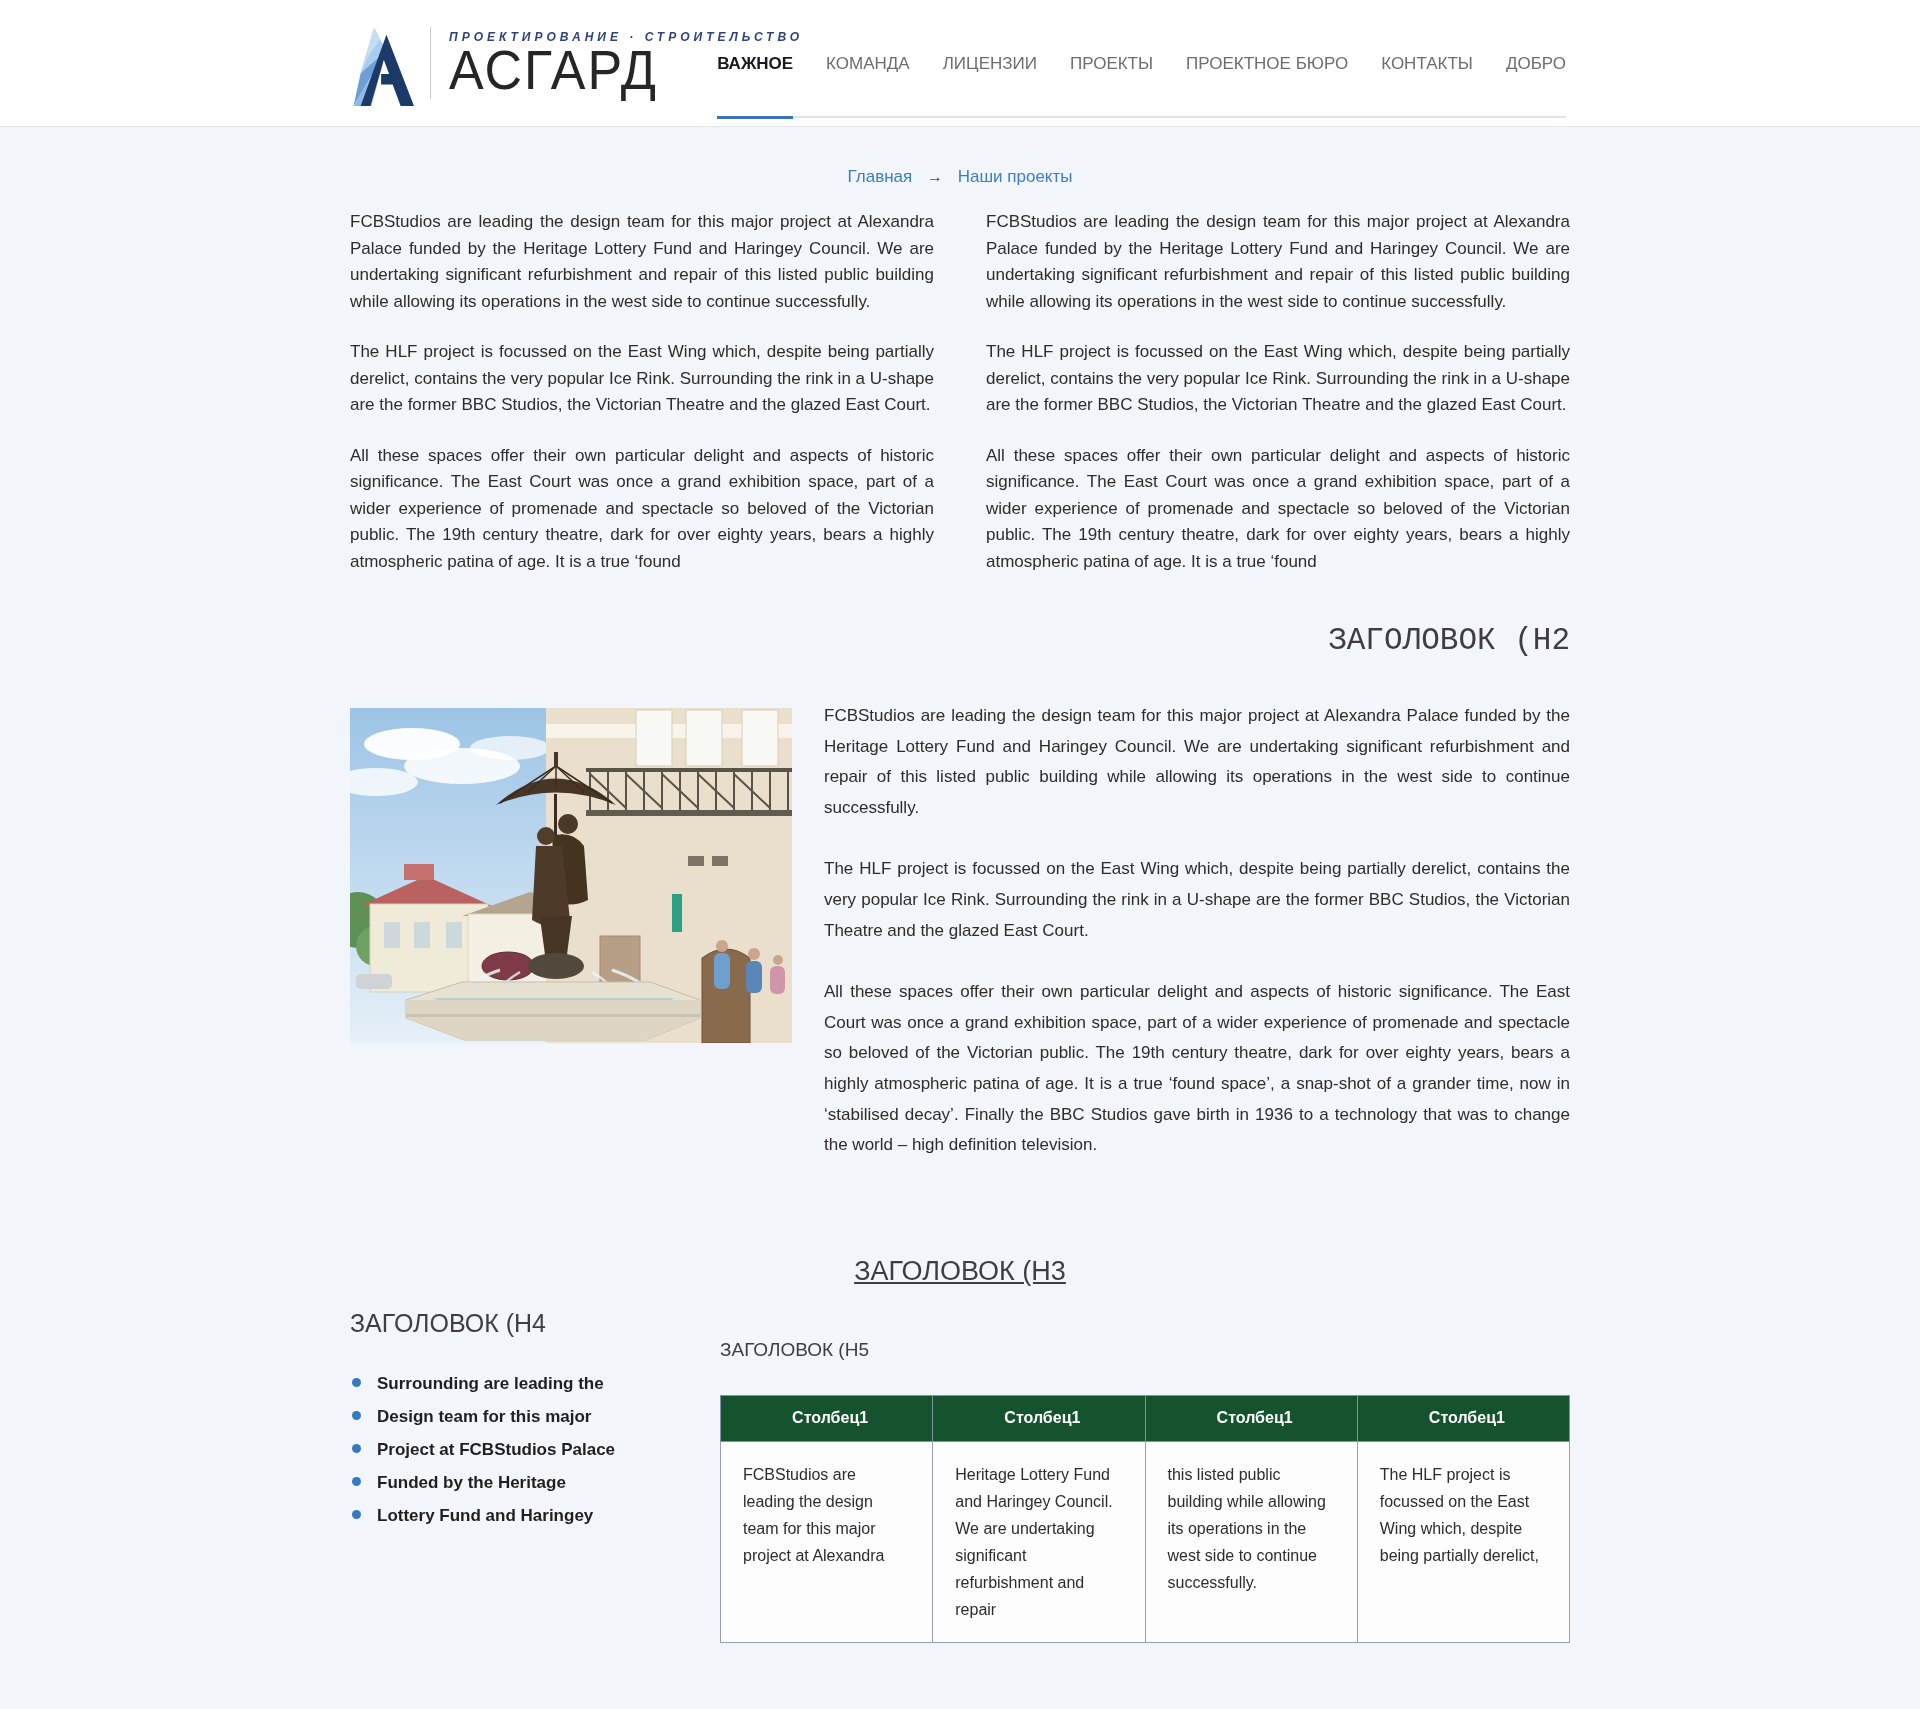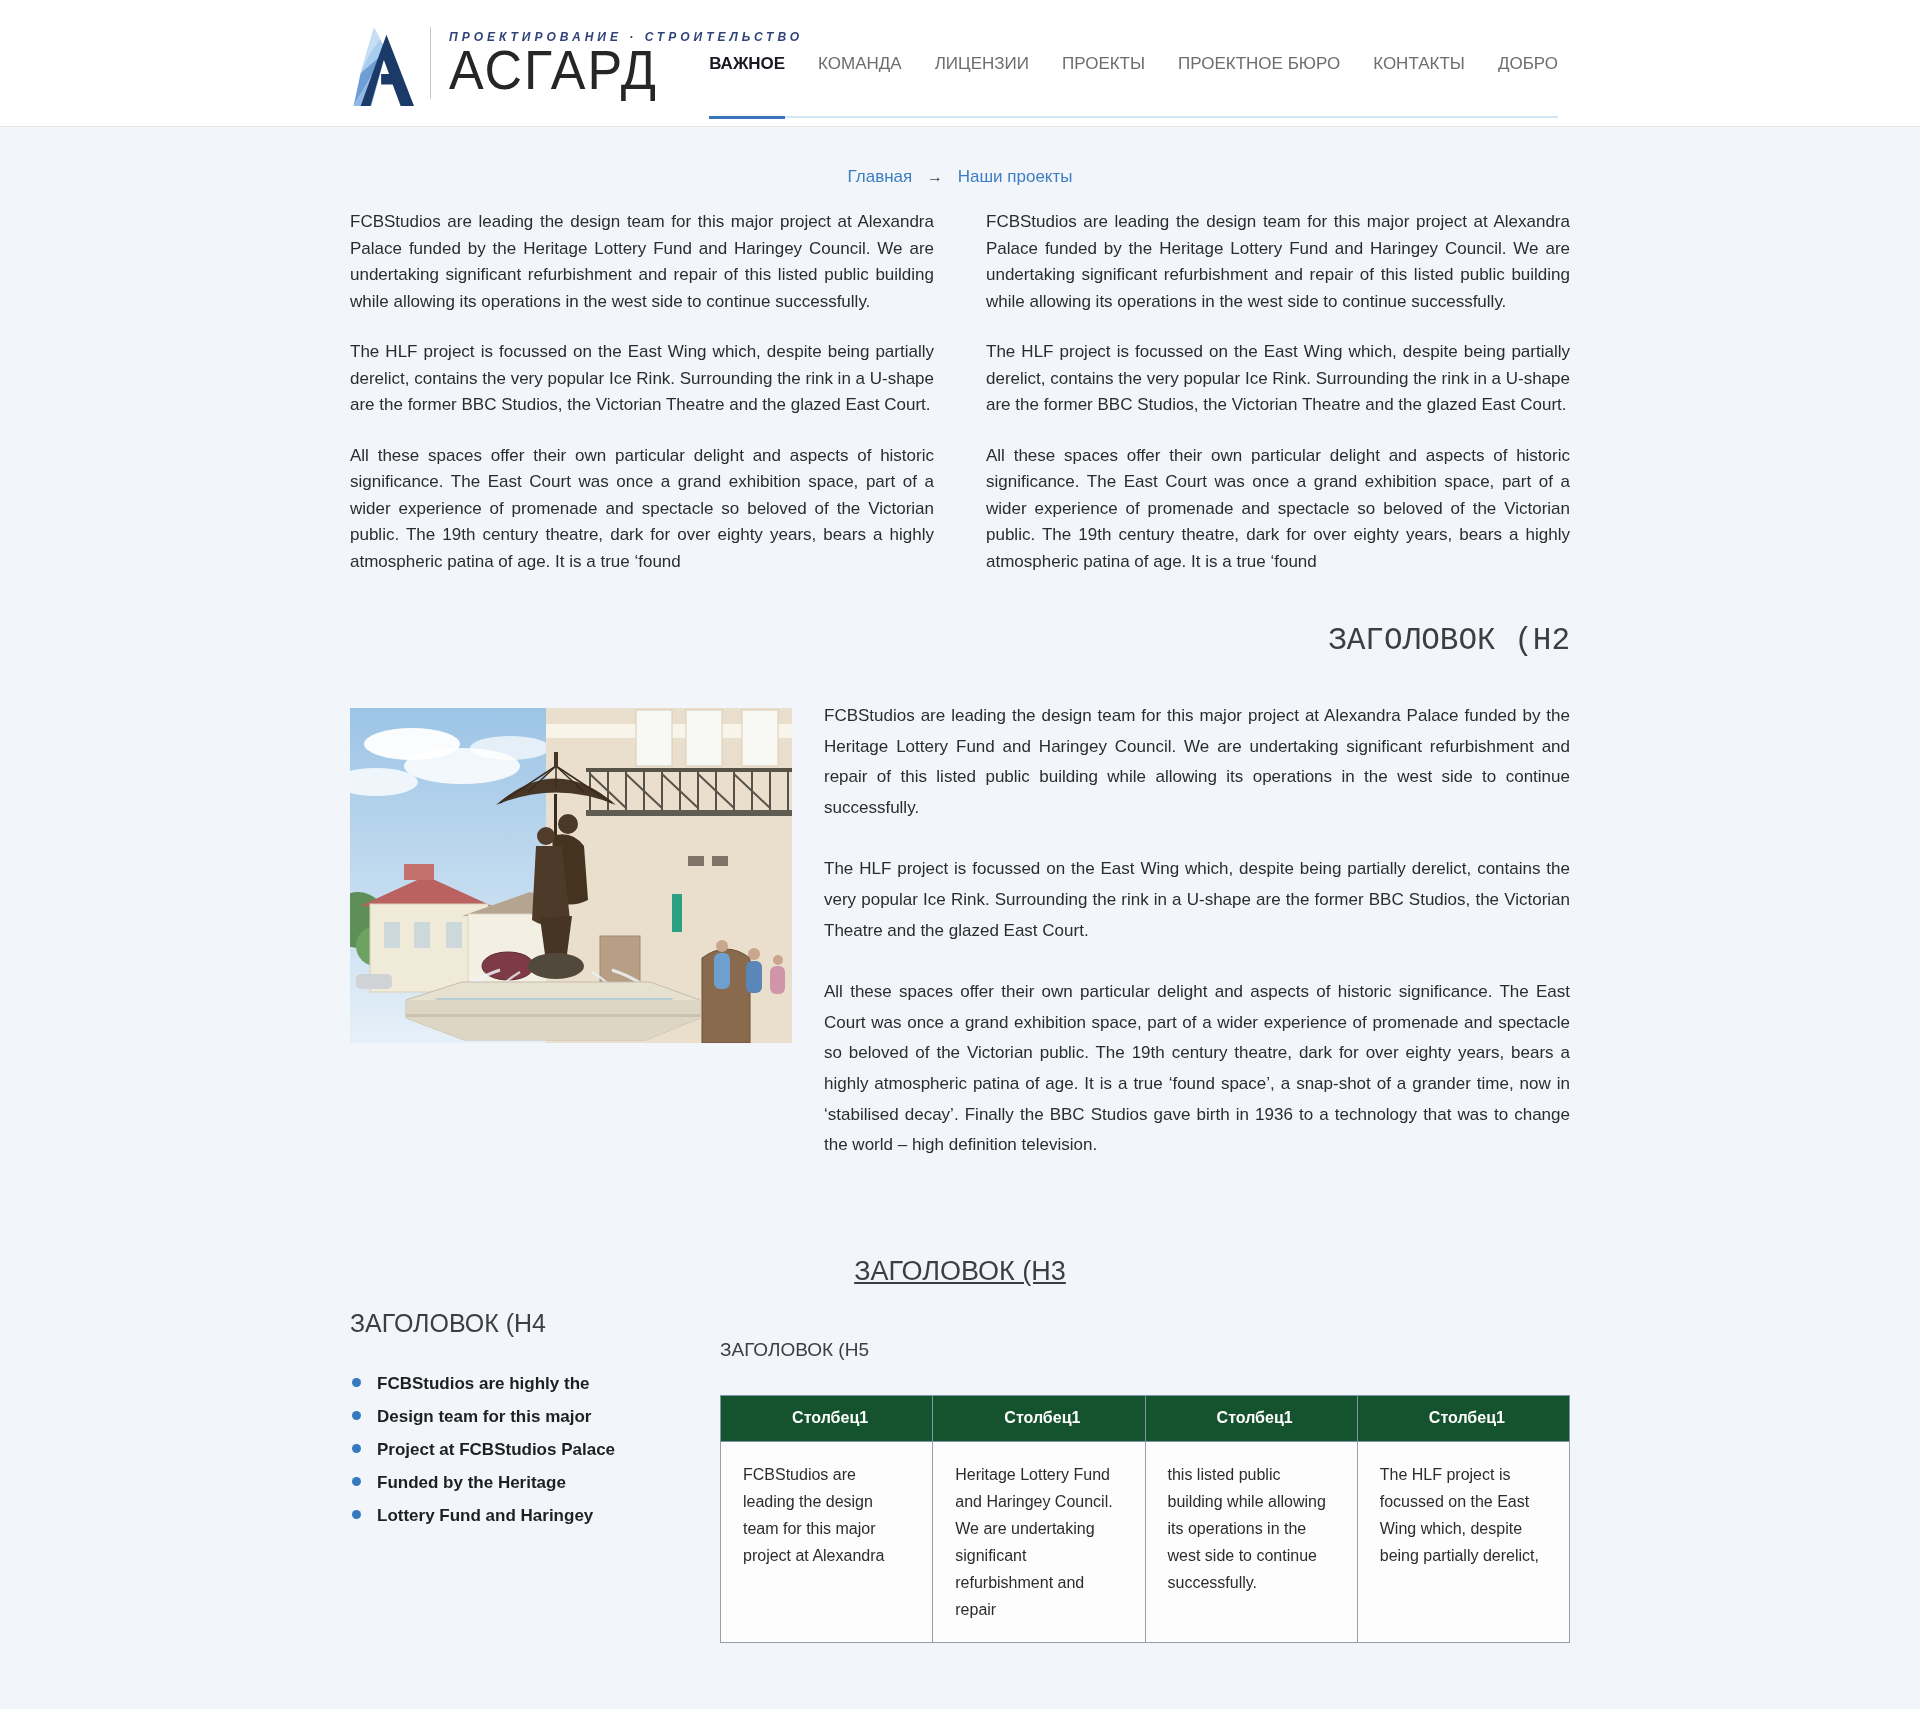--- a/index.html
+++ b/index.html
@@ -15,21 +15,21 @@
   
   .site-header { background:#ffffff; height:127px; border-bottom:1px solid #e3e5e8; }
   .header-inner { position:relative; height:100%; display:flex; align-items:center; }
   .logo-link { display:flex; align-items:center; text-decoration:none; cursor:pointer; }
   .logo-mark { width:64px; height:90px; margin-top:4px; }
   .logo-divider { width:1px; height:72px; background:#c9c9c9; margin:0 18px 0 16px; }
   .logo-text { display:flex; flex-direction:column; }
   .logo-tagline { font-size:12px; font-weight:bold; letter-spacing:4px; color:#2e4377; margin-bottom:3px; white-space:nowrap;font-style:italic; }
   .logo-brand { font-size:52px; line-height:50px; letter-spacing:2px; color:#262626; font-stretch:condensed; transform:scaleY(1.08); transform-origin:center bottom; }
 
-  .main-nav { position:absolute; right:12px; top:54px; }
+  .main-nav { position:absolute; right:4px; top:54px; }
   .main-nav ul { list-style:none; display:flex; gap:33px; margin:0; padding:0; }
   .main-nav li { position:relative; font-size:17px; color:#6d6d70; cursor:pointer; white-space:nowrap; font-stretch:condensed; }
   .main-nav li.active { color:#181820; font-weight:bold; }
   .nav-underline { position:absolute; left:0; right:0; top:62px; height:2px; background:#d3e6f2; }
   .main-nav li.active::after { content:""; position:absolute; left:0; right:0; top:62px; height:3px; background:#3a74bd; z-index:2; }
 
   
   .breadcrumb { padding-top:40px; text-align:center; font-size:17px; }
   .breadcrumb a { color:#3d7dc2; text-decoration:none; cursor:pointer; }
   .breadcrumb .arrow { color:#3f4a58; margin:0 10px; font-size:16px; }
@@ -234,21 +234,21 @@
         <p>All these spaces offer their own particular delight and aspects of historic significance. The East Court was once a grand exhibition space, part of a wider experience of promenade and spectacle so beloved of the Victorian public. The 19th century theatre, dark for over eighty years, bears a highly atmospheric patina of age. It is a true ‘found space’, a snap-shot of a grander time, now in ‘stabilised decay’. Finally the BBC Studios gave birth in 1936 to a technology that was to change the world – high definition television.</p>
       </div>
     </div>
 
     <h3 class="section">ЗАГОЛОВОК (H3</h3>
 
     <div class="lower">
       <div class="lower-left">
         <h4>ЗАГОЛОВОК (H4</h4>
         <ul class="bullets">
-          <li><span class="bullet-dot"></span><span>FCBStudios are highly the</span></li>
+          <li><span class="bullet-dot"></span><span>Surrounding are leading the</span></li>
           <li><span class="bullet-dot"></span><span>Design team for this major</span></li>
           <li><span class="bullet-dot"></span><span>Project at FCBStudios Palace</span></li>
           <li><span class="bullet-dot"></span><span>Funded by the Heritage</span></li>
           <li><span class="bullet-dot"></span><span>Lottery Fund and Haringey</span></li>
         </ul>
       </div>
       <div class="lower-right">
         <h5>ЗАГОЛОВОК (H5</h5>
         <table class="data">
           <thead>

